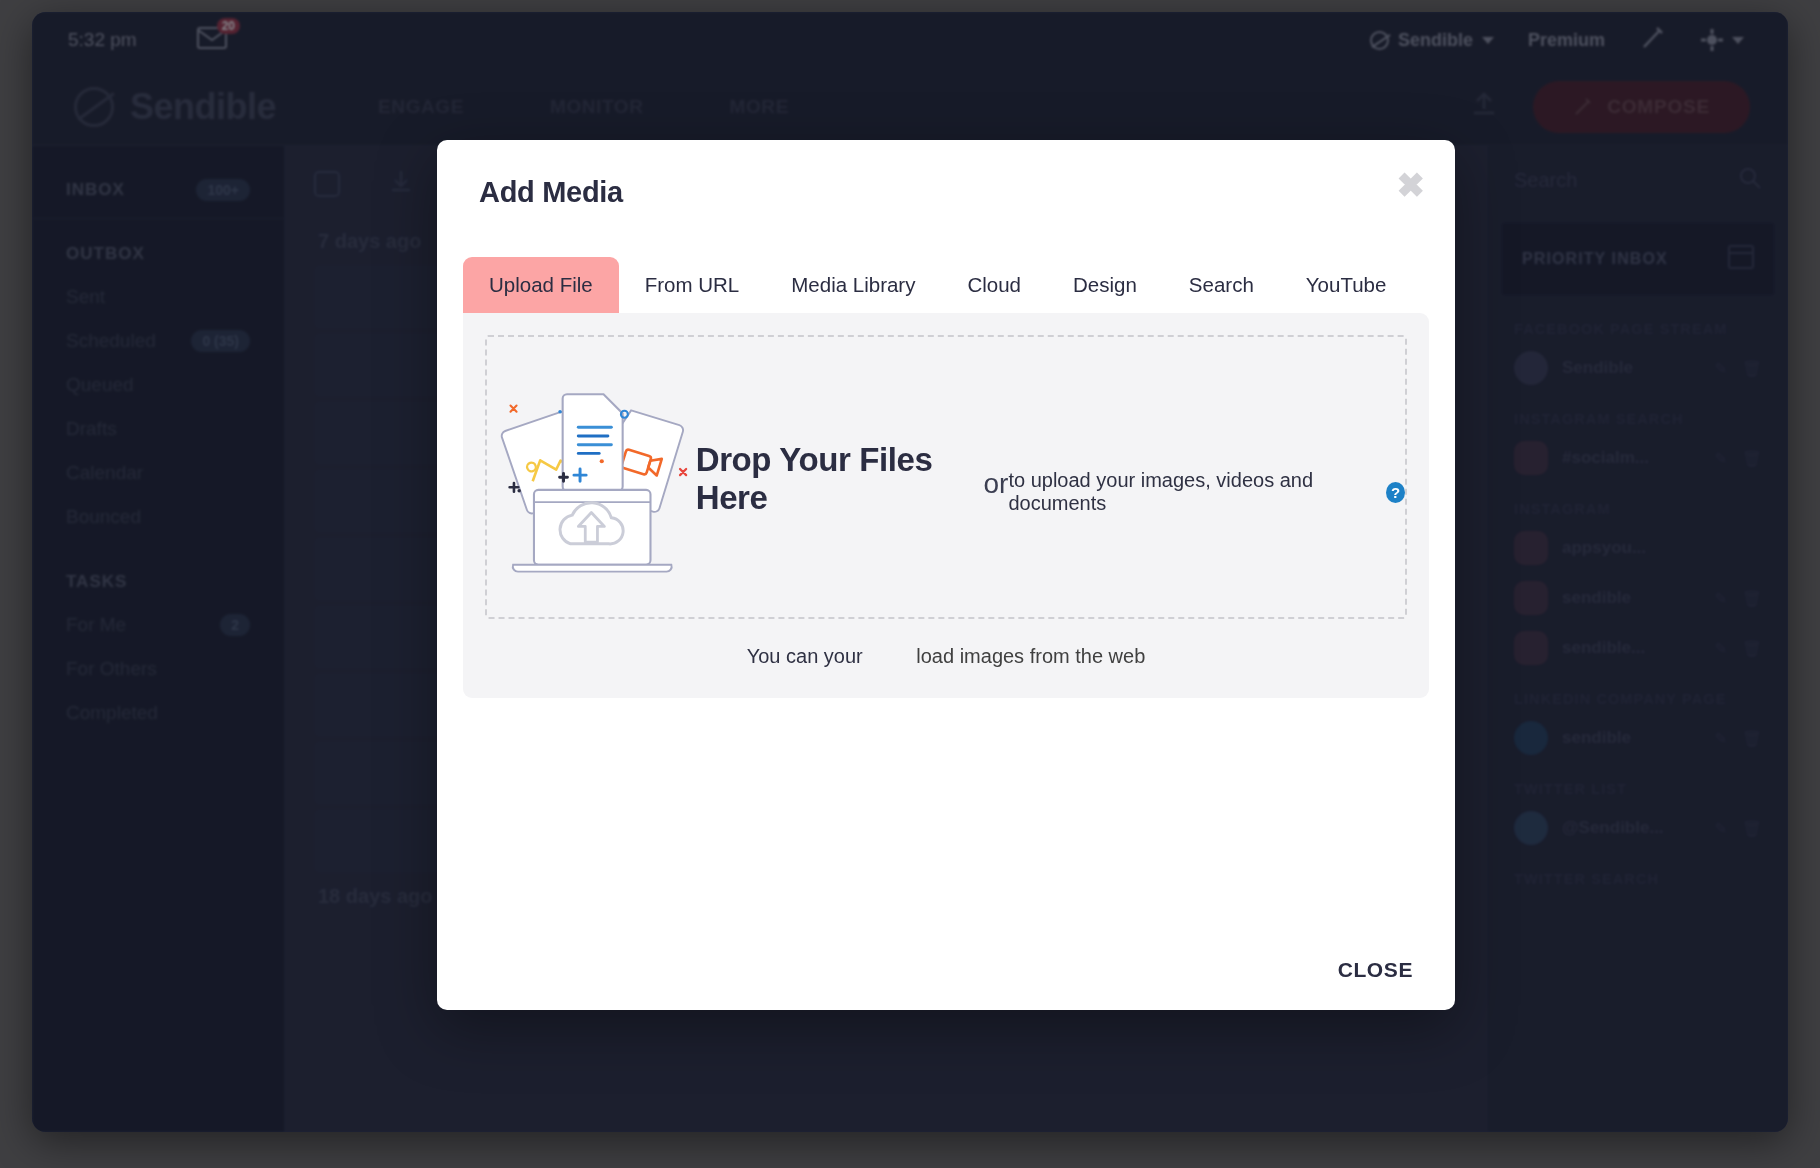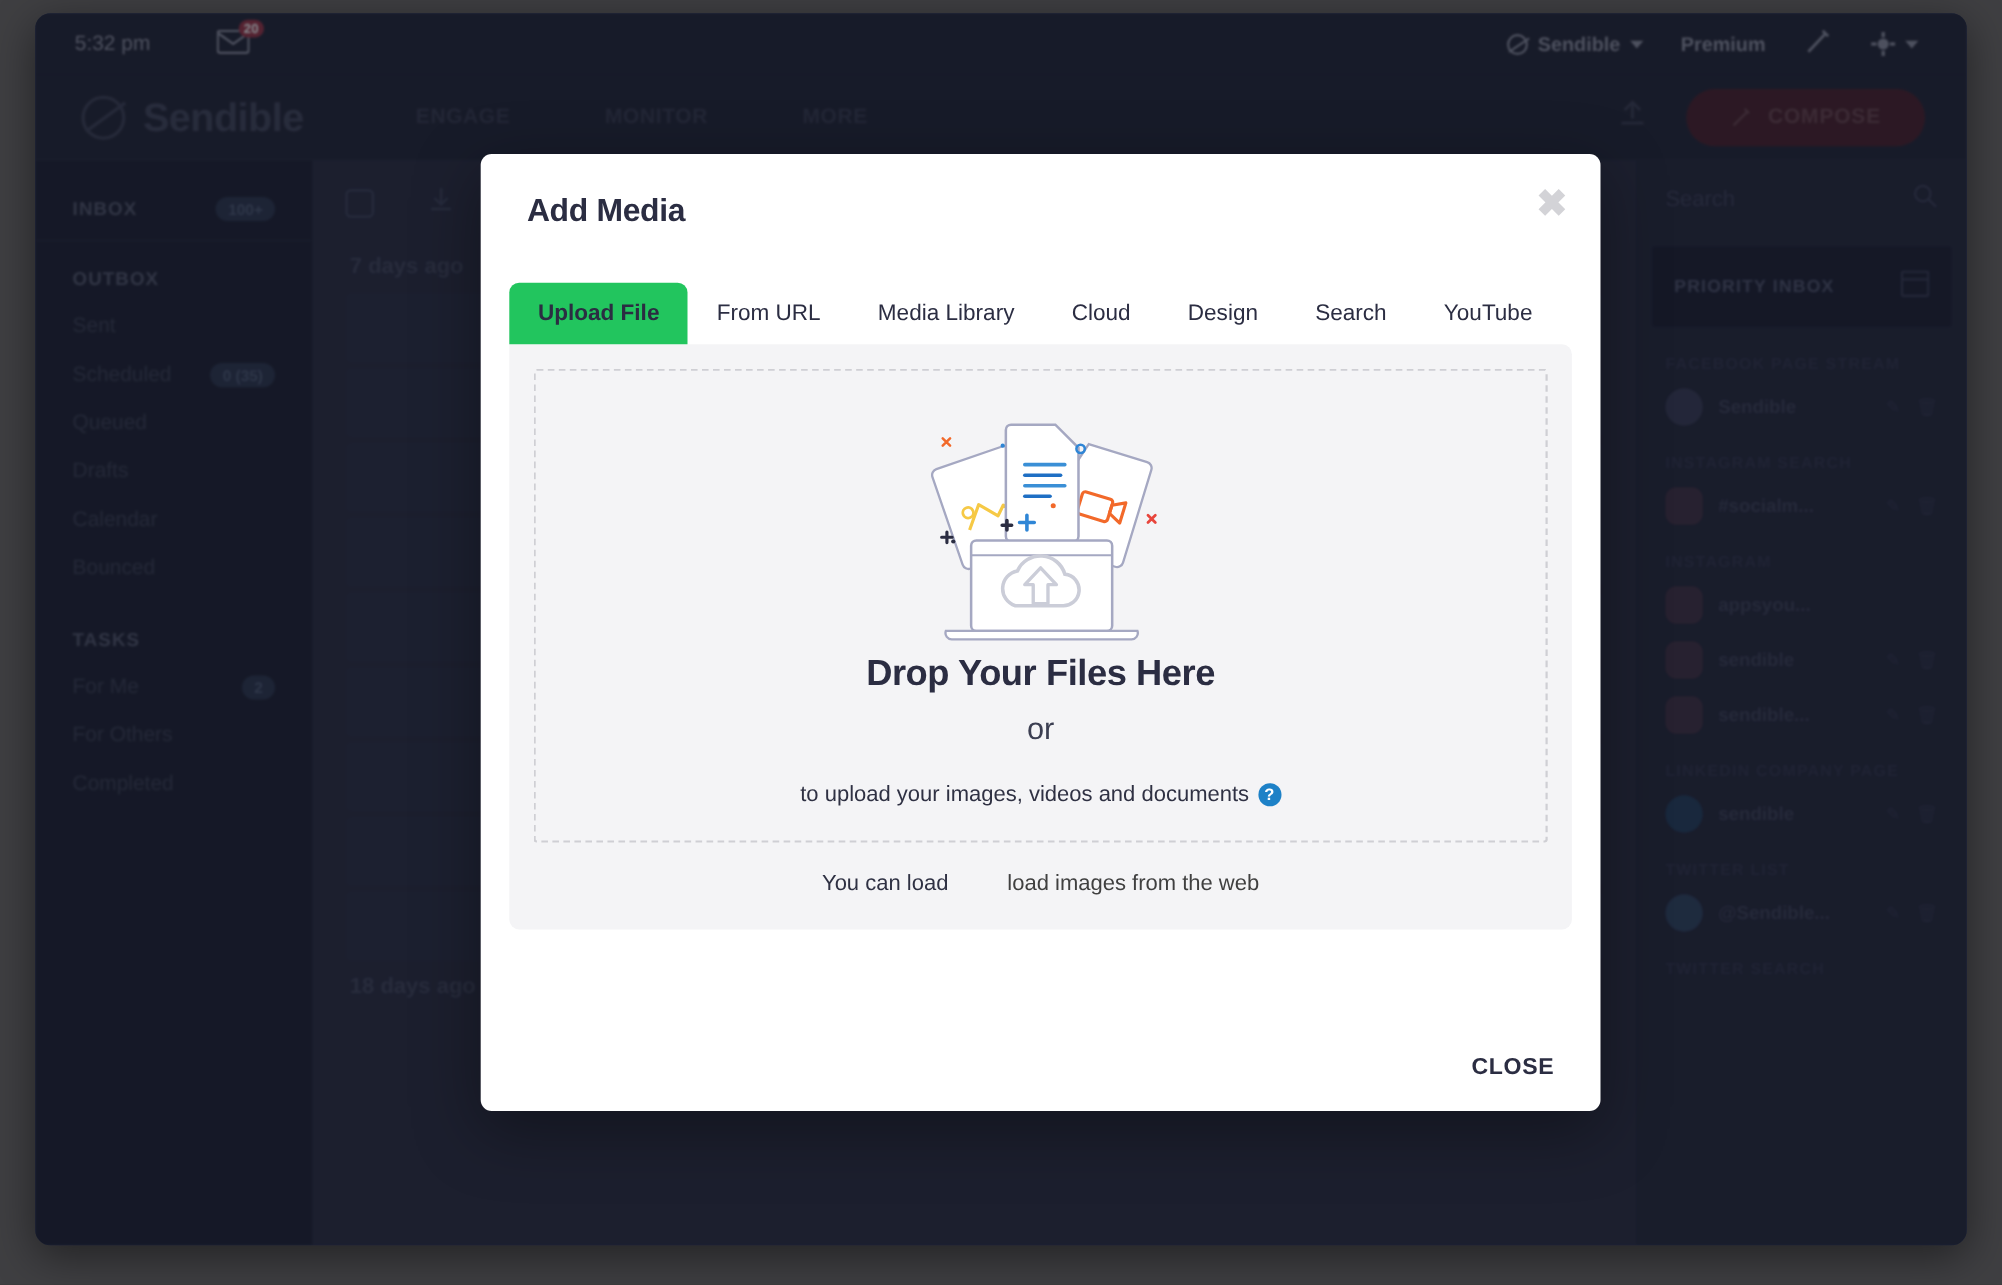--- a/index.html
+++ b/index.html
@@ -137,30 +137,30 @@
   .modal-close {
     position:absolute; right: 30px; top: 28px;
     color:#d3d3d7; font-size: 34px; font-weight:bold; line-height:1;
     cursor:pointer; font-family:"Liberation Sans", sans-serif;
   }
   .tabs { display:flex; align-items:flex-end; margin: 48px 0 0 26px; }
   .tab {
     font-size: 20.5px; color:#2b2d42; padding: 16px 26px; cursor:pointer;
     white-space:nowrap;
   }
-  .tab.active { font-weight:bold; background:#22c55e; border-radius: 9px 9px 0 0; }
+  .tab.active { font-weight:normal; background:#fca5a5; border-radius: 9px 9px 0 0; }
 
   .tabpanel {
     margin: 0 26px; background:#f4f4f6; border-radius: 0 9px 9px 9px;
     padding: 22px 22px 30px;
   }
   .dropzone {
     border: 2px dashed #cfcfd4; border-radius: 3px;
     padding: 28px 0 30px;
-    display:flex; flex-direction:column; align-items:center;
+    display:flex; flex-direction:row; align-items:center;
   }
   .illus { width: 230px; height: 222px; }
   .drop-title { font-size: 33px; font-weight:bold; color:#2b2d42; margin-top: 6px; letter-spacing:-.4px; }
   .drop-or { font-size: 28px; color:#3c3f52; margin-top: 16px; }
   .browse-btn {
     margin-top: 16px;
     background: linear-gradient(100deg, #f4428c 0%, #f75a62 48%, #fb7c06 100%);
     color:#fff; font-size: 21px; font-weight:bold; letter-spacing:.7px;
     border:none; border-radius: 34px; padding: 20px 52px; cursor:pointer;
   }
@@ -455,21 +455,21 @@
           <div class="drop-title">Drop Your Files Here</div>
           <div class="drop-or">or</div>
 
           <div class="hint">
             <span>to upload your images, videos and documents</span>
             <span class="help-dot">?</span>
           </div>
         </div>
 
         <div class="weblink">
-          <span>You can load </span><a>load images from the web</a>
+          <span>You can your </span><a>load images from the web</a>
         </div>
       </div>
 
       <div class="modal-footer">
         <button class="close-btn">CLOSE</button>
       </div>
     </div>
 
   </div>
 </div>

